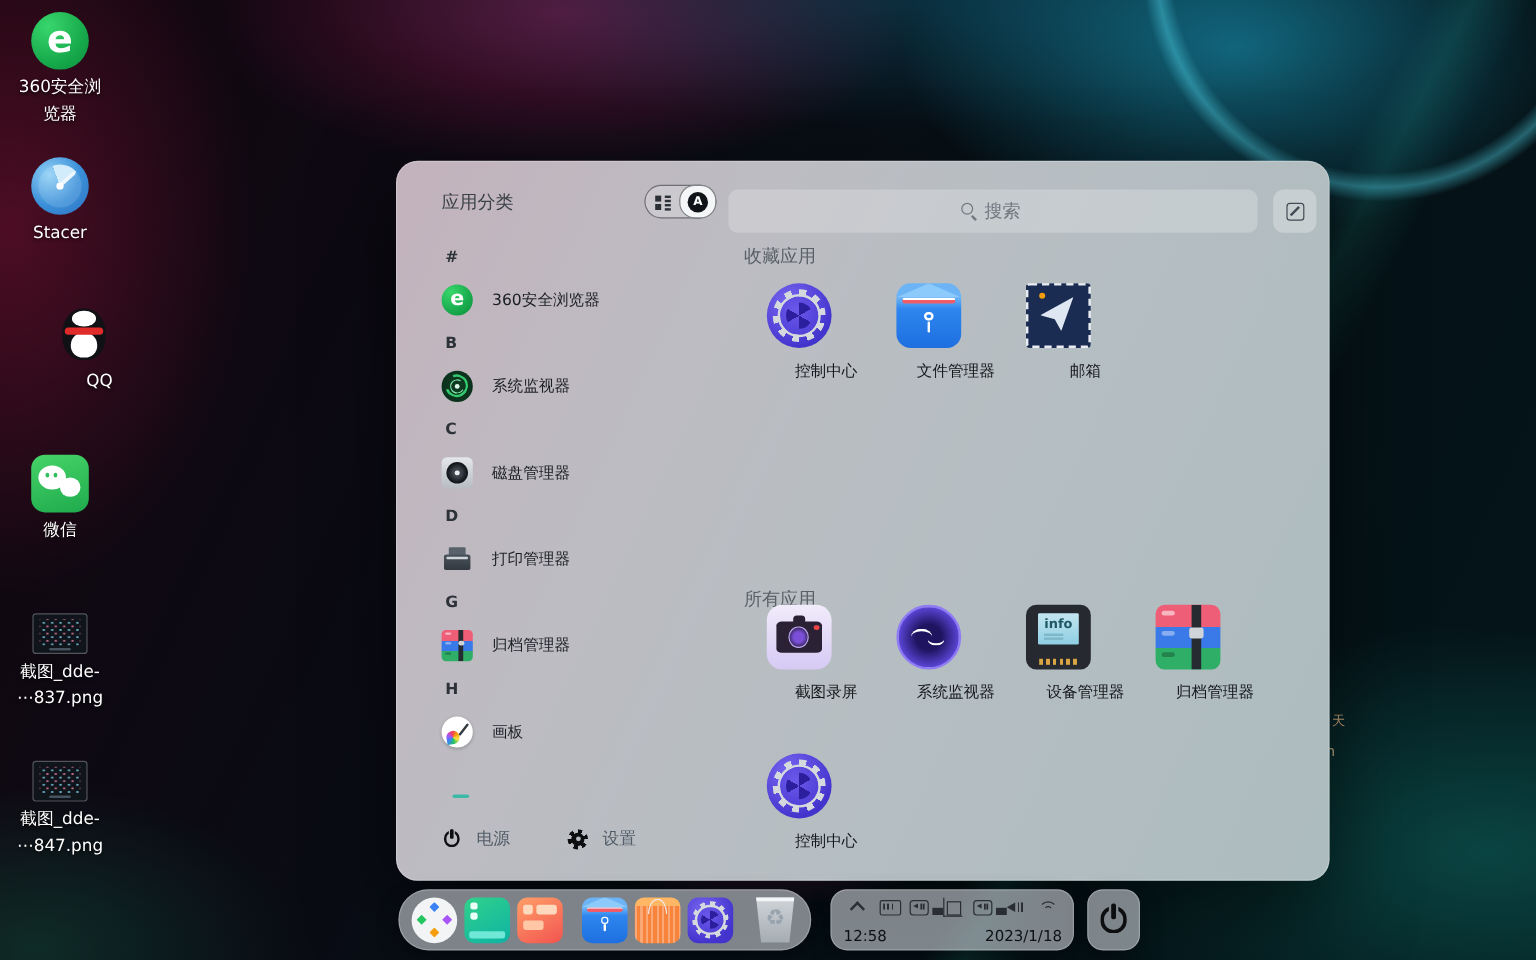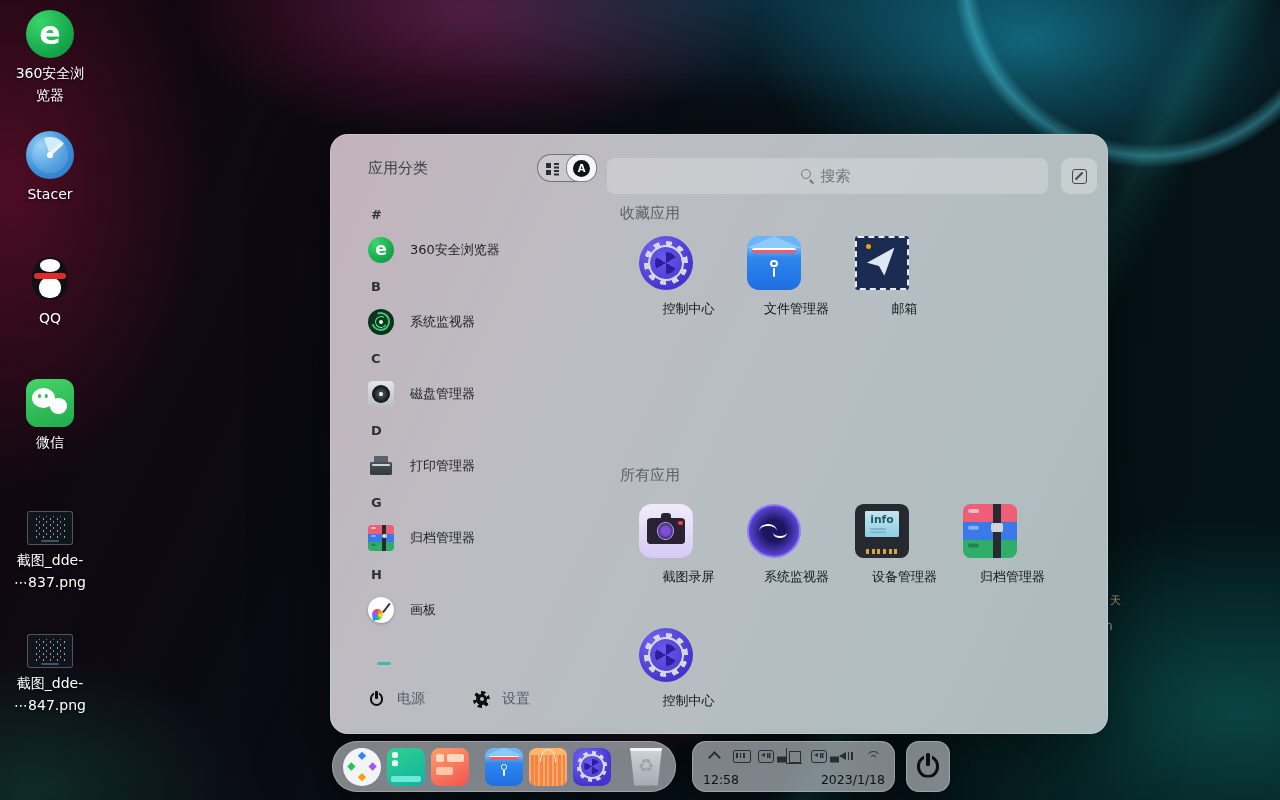--- a/index.html
+++ b/index.html
@@ -148,21 +148,21 @@
   .icon-dock-trash::before{left:6%;top:0;width:88%;height:10%;background:rgba(250,252,255,.85);border-radius:2px;}
   .icon-dock-trash::after{content:"♻";left:0;right:0;top:20%;text-align:center;font-size:.48em;color:#99a3ad;}
 
   
   .desktop-col{position:absolute;left:6px;top:0;width:88px;z-index:1;}
   .desk-item{position:absolute;left:0;width:88px;display:flex;flex-direction:column;align-items:center;gap:5px;cursor:default;}
   .desk-item .ic{width:48px;height:48px;font-size:48px;}
   .desk-item .ic.icon-shot-thumb{width:46px;height:34px;font-size:40px;margin-top:8px;}
   .desk-item:nth-child(1){top:10px;}
   .desk-item:nth-child(2){top:131px;}
-  .desk-item:nth-child(3){top:255px;}
+  .desk-item:nth-child(3){top:255px;align-items:flex-end;}
   .desk-item:nth-child(4){top:379px;}
   .desk-item:nth-child(5){top:503px;}
   .desk-item:nth-child(6){top:626px;}
   .desk-label{color:#fff;font-size:14px;line-height:1.55;text-align:center;white-space:pre-line;text-shadow:0 1px 3px rgba(0,0,0,.85);}
 
   
   .edge-frag{position:absolute;z-index:1;color:#c9a87e;}
   .edge-frag-0{left:1110px;top:593px;font-size:11px;}
   .edge-frag-1{left:1105px;top:619px;font-size:12px;color:#c9b08d;}
 
@@ -195,21 +195,21 @@
   
   .index-list{position:absolute;left:38px;top:62px;width:236px;}
   .index-letter{height:36px;display:flex;align-items:center;font-size:13px;font-weight:600;color:#2c3238;padding-left:3px;}
   .app-row{height:36px;display:flex;align-items:center;gap:16px;cursor:pointer;border-radius:8px;}
   .app-row .ic{width:26px;height:26px;font-size:26px;}
   .app-row-label{font-size:13px;color:#1b1f24;}
   .partial-icon{position:absolute;left:47px;top:528px;width:14px;height:3px;background:#27b9a4;border-radius:2px;opacity:.85;}
   
   .section-title{position:absolute;font-size:15px;color:#5a6068;}
   .fav-title{left:290px;top:70px;}
-  .all-title{left:290px;top:332px;}
+  .all-title{left:290px;top:356px;}
   .grid{position:absolute;display:grid;grid-template-columns:repeat(4,108px);row-gap:42px;}
   .fav-grid{left:282px;top:102px;grid-template-columns:repeat(3,108px);}
   .all-grid{left:282px;top:370px;}
   .grid-cell{width:108px;display:flex;flex-direction:column;align-items:center;cursor:pointer;}
   .grid-cell .ic{width:54px;height:54px;font-size:54px;}
   .grid-label{margin-top:10px;font-size:13px;color:#15181c;white-space:nowrap;margin-left:45px;}
   
   .lp-footer{position:absolute;left:38px;bottom:26px;display:flex;align-items:center;gap:48px;}
   .footer-item{display:flex;align-items:center;gap:12px;cursor:pointer;}
   .footer-label{font-size:14px;color:#525c68;}

